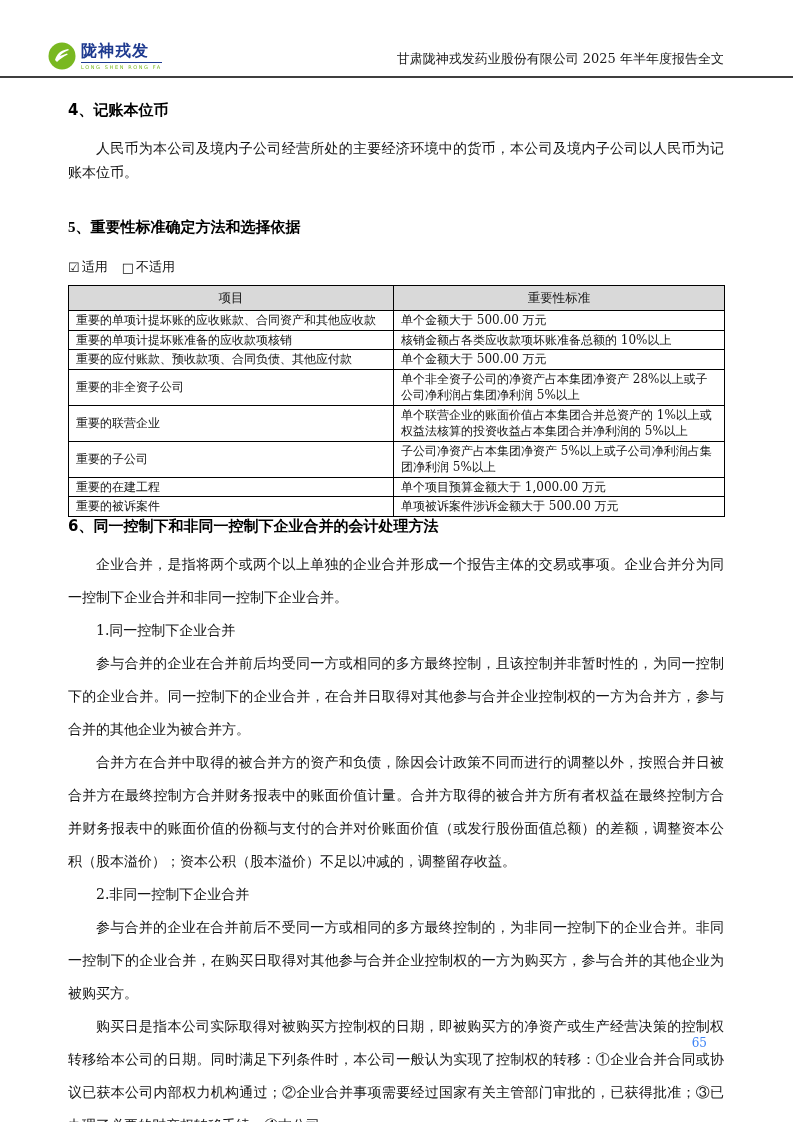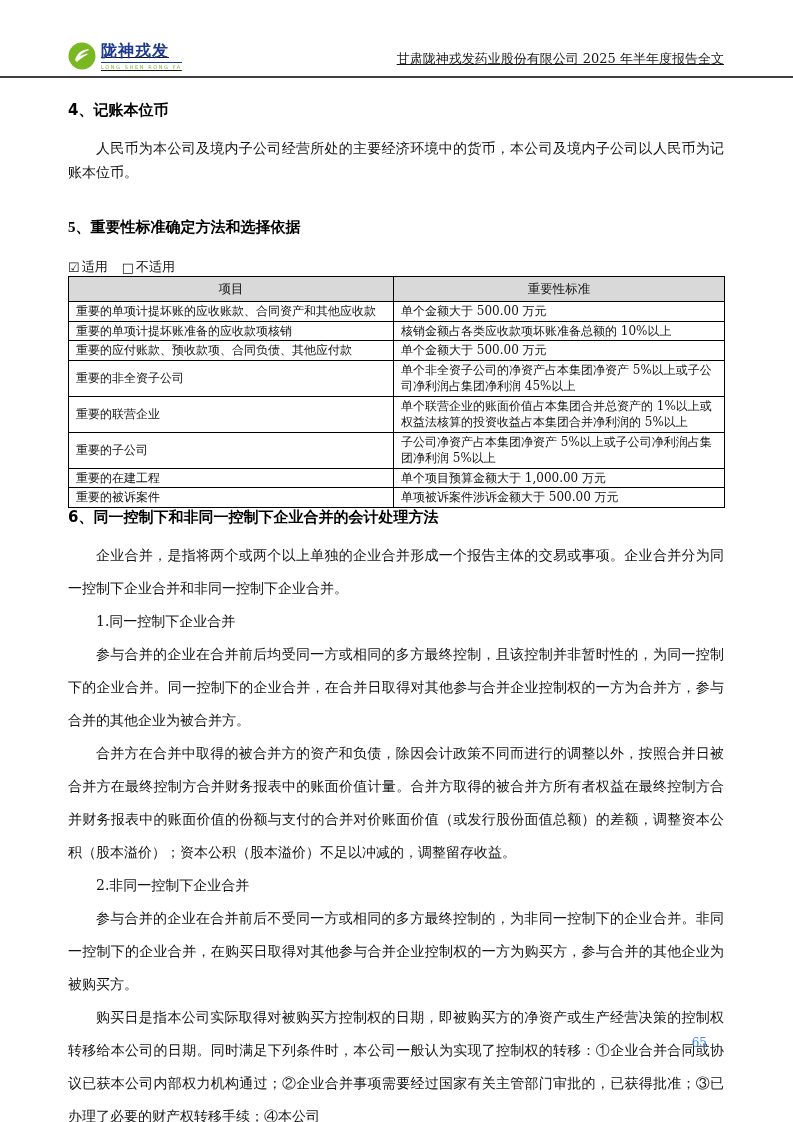--- a/index.html
+++ b/index.html
@@ -5,23 +5,22 @@
   html,body{margin:0;padding:0;background:#e8e8e8;}
   .page{
     position:relative;width:793px;height:1122px;margin:0 auto;
     background:#ffffff;overflow:hidden;
     font-family:"DejaVu Serif","Liberation Serif",serif;
     color:#141414;
   }
   
   .hdr{
     display:flex;justify-content:space-between;align-items:flex-end;
-    padding:42px 69px 6px 68px;
+    padding:42px 69px 6px 48px;
     border-bottom:2.5px solid #3f3f3f;
-    text-decoration:underline;
   }
   .logo{display:flex;align-items:center;gap:5px;}
   .logo-badge{width:28px;height:28px;flex:0 0 auto;}
   .logo-text{display:flex;flex-direction:column;line-height:1;}
   .logo-cn{
     font-family:"DejaVu Sans","Liberation Sans",sans-serif;
     font-weight:bold;font-size:16px;color:#1e3a8f;letter-spacing:1px;
   }
   .logo-en{
     font-family:"DejaVu Sans","Liberation Sans",sans-serif;
@@ -41,21 +40,21 @@
   .para{
     font-size:14px;line-height:33px;text-align:justify;
     text-indent:2em;margin:0;
   }
   .p-single{margin-top:16px;line-height:24px;}
   .s6-paras{margin-top:12px;}
   .apply-line{font-size:13px;margin-top:21px;display:flex;gap:14px;}
   .apply-item{display:flex;gap:2px;align-items:center;}
   
   table.mat{
-    width:656px;border-collapse:collapse;
+    width:656px;border-collapse:collapse;margin-top:9px;
     font-size:12px;table-layout:fixed;
   }
   table.mat th,table.mat td{
     border:1px solid #000;padding:1px 7px;vertical-align:middle;
     line-height:16.5px;overflow:hidden;
   }
   table.mat th{
     background:#d9d9d9;font-weight:normal;text-align:center;
     height:22px;font-size:12.5px;
   }
@@ -123,21 +122,21 @@
         <tr>
           <td>重要的单项计提坏账准备的应收款项核销</td>
           <td>核销金额占各类应收款项坏账准备总额的 10%以上</td>
         </tr>
         <tr>
           <td>重要的应付账款、预收款项、合同负债、其他应付款</td>
           <td>单个金额大于 500.00 万元</td>
         </tr>
         <tr>
           <td>重要的非全资子公司</td>
-          <td>单个非全资子公司的净资产占本集团净资产 5%以上或子公司净利润占集团净利润 45%以上</td>
+          <td>单个非全资子公司的净资产占本集团净资产 28%以上或子公司净利润占集团净利润 5%以上</td>
         </tr>
         <tr>
           <td>重要的联营企业</td>
           <td>单个联营企业的账面价值占本集团合并总资产的 1%以上或权益法核算的投资收益占本集团合并净利润的 5%以上</td>
         </tr>
         <tr>
           <td>重要的子公司</td>
           <td>子公司净资产占本集团净资产 5%以上或子公司净利润占集团净利润 5%以上</td>
         </tr>
         <tr>

